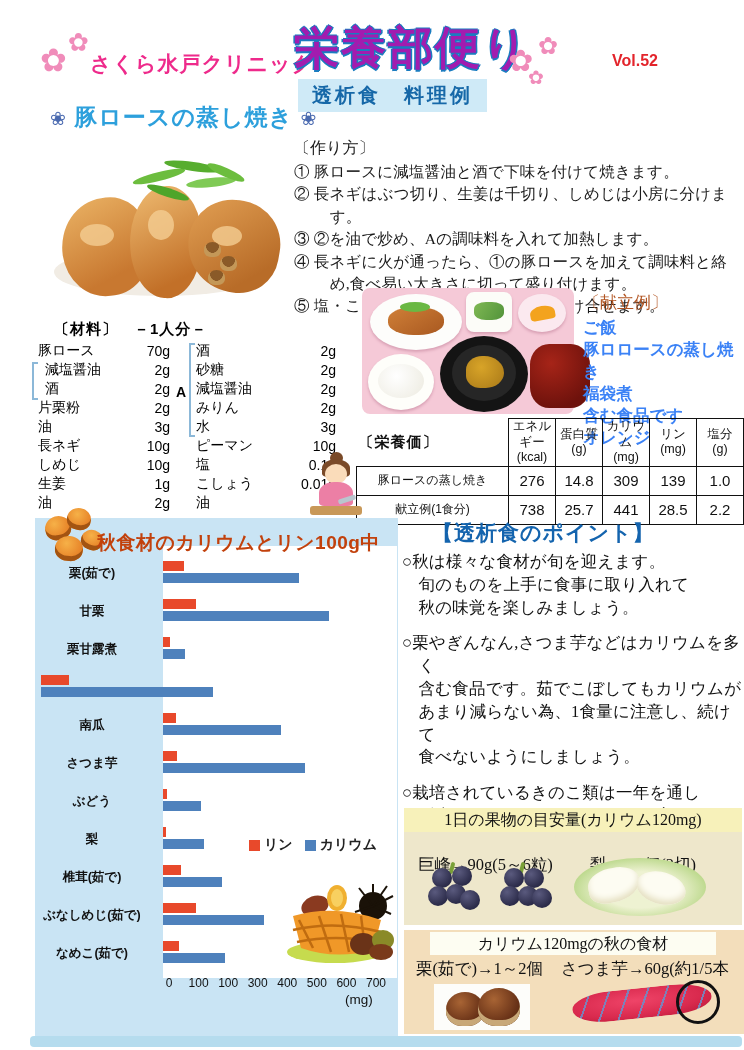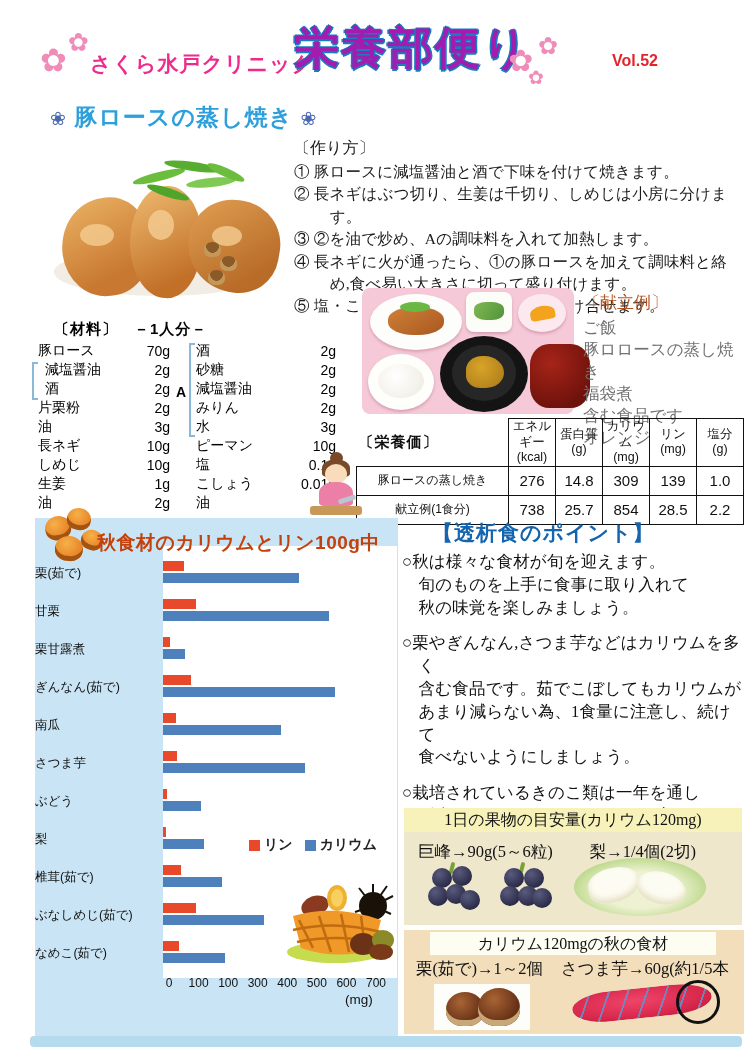--- a/index.html
+++ b/index.html
@@ -61,21 +61,21 @@
   .rice { left:6px; top:66px; width:66px; height:56px; background:#fefefa; border-radius:50%; box-shadow:0 2px 3px #d8a0b4; }
   .rice .r { left:10px; top:10px; width:46px; height:34px; background:radial-gradient(circle at 40% 35%,#ffffff,#eceadf); border-radius:50%; }
   .kbowl { left:78px; top:48px; width:88px; height:76px; background:#141414; border-radius:50%; }
   .kbowl .i { left:12px; top:9px; width:64px; height:56px; background:#262626; border-radius:50%; }
   .kbowl .f { left:26px; top:20px; width:38px; height:32px; background:radial-gradient(circle at 40% 35%,#d8a428,#a87818); border-radius:45% 55% 50% 40%; }
   .rbowl { left:168px; top:56px; width:60px; height:64px; background:radial-gradient(circle at 35% 30%,#a62418,#6e120c 75%); border-radius:32%; }
 
   
   .menu { left:583px; top:291px; width:160px; }
   .menu .head { font-size:17px; color:#b25522; margin-bottom:3px; }
-  .menu .item { font-size:16.5px; line-height:22px; color:#737373; }
+  .menu .item { font-size:16.5px; line-height:22px; color:#3b82f6;font-weight:bold; }
 
   
   .nut { left:356px; top:418px; border-collapse:collapse; table-layout:fixed; }
   .nut td, .nut th { border:1.6px solid #111; text-align:center; vertical-align:middle; font-weight:normal; color:#111; }
   .nut .corner { border-top:none; border-left:none; font-size:15px; font-weight:bold; text-align:left; padding-left:2px; letter-spacing:1px; }
   .nut thead td { font-size:12.5px; line-height:1.25; height:37px; }
   .nut tbody th { font-size:12px; }
   .nut tbody td { font-size:15px; height:29px; }
 
   
@@ -87,21 +87,21 @@
   .chef .body { left:9px; top:30px; width:34px; height:24px; background:#ec7fa5; border-radius:45% 45% 15% 15%; }
   .chef .knife { left:28px; top:45px; width:18px; height:5px; background:#b9c6ce; transform:rotate(-18deg); border-radius:2px; }
   .chef .board { left:0; top:54px; width:52px; height:9px; background:#c89858; border-radius:3px; }
 
   
   .panel { left:35px; top:518px; width:363px; height:520px; background:#c9e4f4; }
   .plotbg { position:absolute; left:128px; top:28px; width:234px; height:432px; background:#fff; }
   .chart-title { position:absolute; left:62px; top:12px; font-size:19px; font-weight:bold; color:#c2410c; letter-spacing:.5px; }
   .rows { position:absolute; left:0; top:36px; width:363px; }
   .crow { display:flex; height:38px; }
-  .crow .lbl { width:122px; padding-right:8px; text-align:left; font-size:12.5px; font-weight:normal; line-height:38px; white-space:nowrap; color:#111; }
+  .crow .lbl { width:122px; padding-right:8px; text-align:center; font-size:12.5px; font-weight:bold; line-height:38px; white-space:nowrap; color:#111; }
   .crow .bars { position:relative; flex:1; }
   .crow .bar { position:absolute; left:6px; height:10px; }
   .crow .bar.p { top:7px; }
   .crow .bar.k { top:19px; }
   .ticks { position:absolute; left:0; top:458px; width:363px; height:14px; }
   .ticks span { position:absolute; width:34px; text-align:center; font-size:12px; color:#111; }
   .mg-unit { position:absolute; left:310px; top:474px; font-size:13.5px; color:#111; }
   .legend { position:absolute; left:214px; top:318px; display:flex; gap:12px; align-items:center; }
   .legend .li { display:flex; align-items:center; gap:4px; font-size:14px; font-weight:bold; color:#222; }
   .legend .sw { width:11px; height:11px; display:inline-block; }
@@ -110,21 +110,21 @@
   .basket { position:absolute; left:250px; top:350px; }
 
   
   .points-head { left:432px; top:519px; font-size:21px; font-weight:bold; color:#1464ae; letter-spacing:1px; }
   .bullets { left:402px; top:551px; width:346px; }
   .bullet { font-size:16.5px; line-height:22.8px; color:#111; padding-left:1em; text-indent:-1em; white-space:pre-line; margin-bottom:13px; letter-spacing:.2px; }
 
   
   .fruit-box { left:404px; top:808px; width:338px; height:117px; background:#eee7cb; }
   .fruit-box .bhead { width:100%; height:24px; background:#f7f1ba; text-align:center; font-size:16px; line-height:24px; color:#111; }
-  .fruit-box .bitems { display:flex; gap:37px; padding:9px 0 0 14px; font-size:16.5px; color:#111; }
+  .fruit-box .bitems { display:flex; gap:37px; padding:22px 0 0 14px; font-size:16.5px; color:#111; }
   .grapes { position:absolute; width:54px; height:50px; }
   .grapes i { position:absolute; width:20px; height:20px; border-radius:50%; background:radial-gradient(circle at 35% 30%,#5a5a7e,#2c2c4a 70%); }
   .grapes .stem { position:absolute; left:22px; top:-4px; width:4px; height:12px; background:#7aa038; border-radius:2px; transform:rotate(14deg); }
   .pear { position:absolute; left:170px; top:50px; width:132px; height:58px; background:radial-gradient(ellipse at 50% 55%,#eef2d2 40%,#b9d788 75%,#9cc468); border-radius:50%; }
   .pear i { position:absolute; background:#fdfcf2; box-shadow:inset 0 -4px 6px #e4dfc0; }
   .autumn-box { left:404px; top:930px; width:364px; height:104px; background:#f3debb; }
   .autumn-box .bhead { position:absolute; left:26px; top:2px; width:286px; height:23px; background:#fdfdf2; text-align:center; font-size:16px; line-height:23px; color:#111; }
   .autumn-box .bitems { position:absolute; left:12px; top:28px; display:flex; gap:18px; font-size:16.5px; color:#111; white-space:nowrap; }
   .chestnut-card { position:absolute; left:30px; top:54px; width:96px; height:46px; background:#fdfdfa; }
   .chestnut { position:absolute; width:38px; height:34px; border-radius:50% 50% 42% 42%; background:radial-gradient(circle at 38% 30%,#a86434,#6a3318 62%,#47200a); box-shadow:inset 0 -6px 0 #c8a878; }
@@ -141,20 +141,21 @@
 <div class="page">
 
   <span class="sakura" style="left:40px;top:44px;font-size:32px;">✿</span>
   <span class="sakura" style="left:68px;top:30px;font-size:25px;">✿</span>
   <div class="abs clinic-name">さくら水戸クリニック</div>
   <div class="abs news-title">栄養部便り</div>
   <span class="sakura" style="left:508px;top:46px;font-size:30px;">✿</span>
   <span class="sakura" style="left:538px;top:34px;font-size:24px;">✿</span>
   <span class="sakura" style="left:528px;top:68px;font-size:19px;">✿</span>
   <div class="abs volume">Vol.52</div>
+  <div class="abs subtitle">透析食　料理例</div>
 
   <div class="abs recipe-title">
     <span class="fl">❀</span>
     <span>豚ロースの蒸し焼き</span>
     <span class="fl">❀</span>
   </div>
 
   <div class="abs dish">
     <div class="shadow"></div>
     <div class="pork p1"></div>
@@ -337,21 +338,21 @@
           <td>276</td>
           <td>14.8</td>
           <td>309</td>
           <td>139</td>
           <td>1.0</td>
         </tr>
         <tr>
           <th>献立例(1食分)</th>
           <td>738</td>
           <td>25.7</td>
-          <td>854</td>
+          <td>441</td>
           <td>28.5</td>
           <td>2.2</td>
         </tr>
       </tbody>
   </table>
 
   <div class="abs chef">
     <div class="bun"></div>
       <div class="hair"></div>
       <div class="face"></div>
@@ -385,21 +386,20 @@
           </div>
         </div>
         <div class="crow">
           <div class="lbl">栗甘露煮</div>
           <div class="bars">
             <div class="bar p" style="width: 7.39286px; background: rgb(232, 73, 43);"></div>
             <div class="bar k" style="width: 22.1786px; background: rgb(78, 129, 188);"></div>
           </div>
         </div>
         <div class="crow">
-          <div class="lbl">ぎんなん(茹で)</div>
           <div class="bars">
             <div class="bar p" style="width: 28.3886px; background: rgb(232, 73, 43);"></div>
             <div class="bar k" style="width: 171.514px; background: rgb(78, 129, 188);"></div>
           </div>
         </div>
         <div class="crow">
           <div class="lbl">南瓜</div>
           <div class="bars">
             <div class="bar p" style="width: 12.7157px; background: rgb(232, 73, 43);"></div>
             <div class="bar k" style="width: 118.286px; background: rgb(78, 129, 188);"></div>

